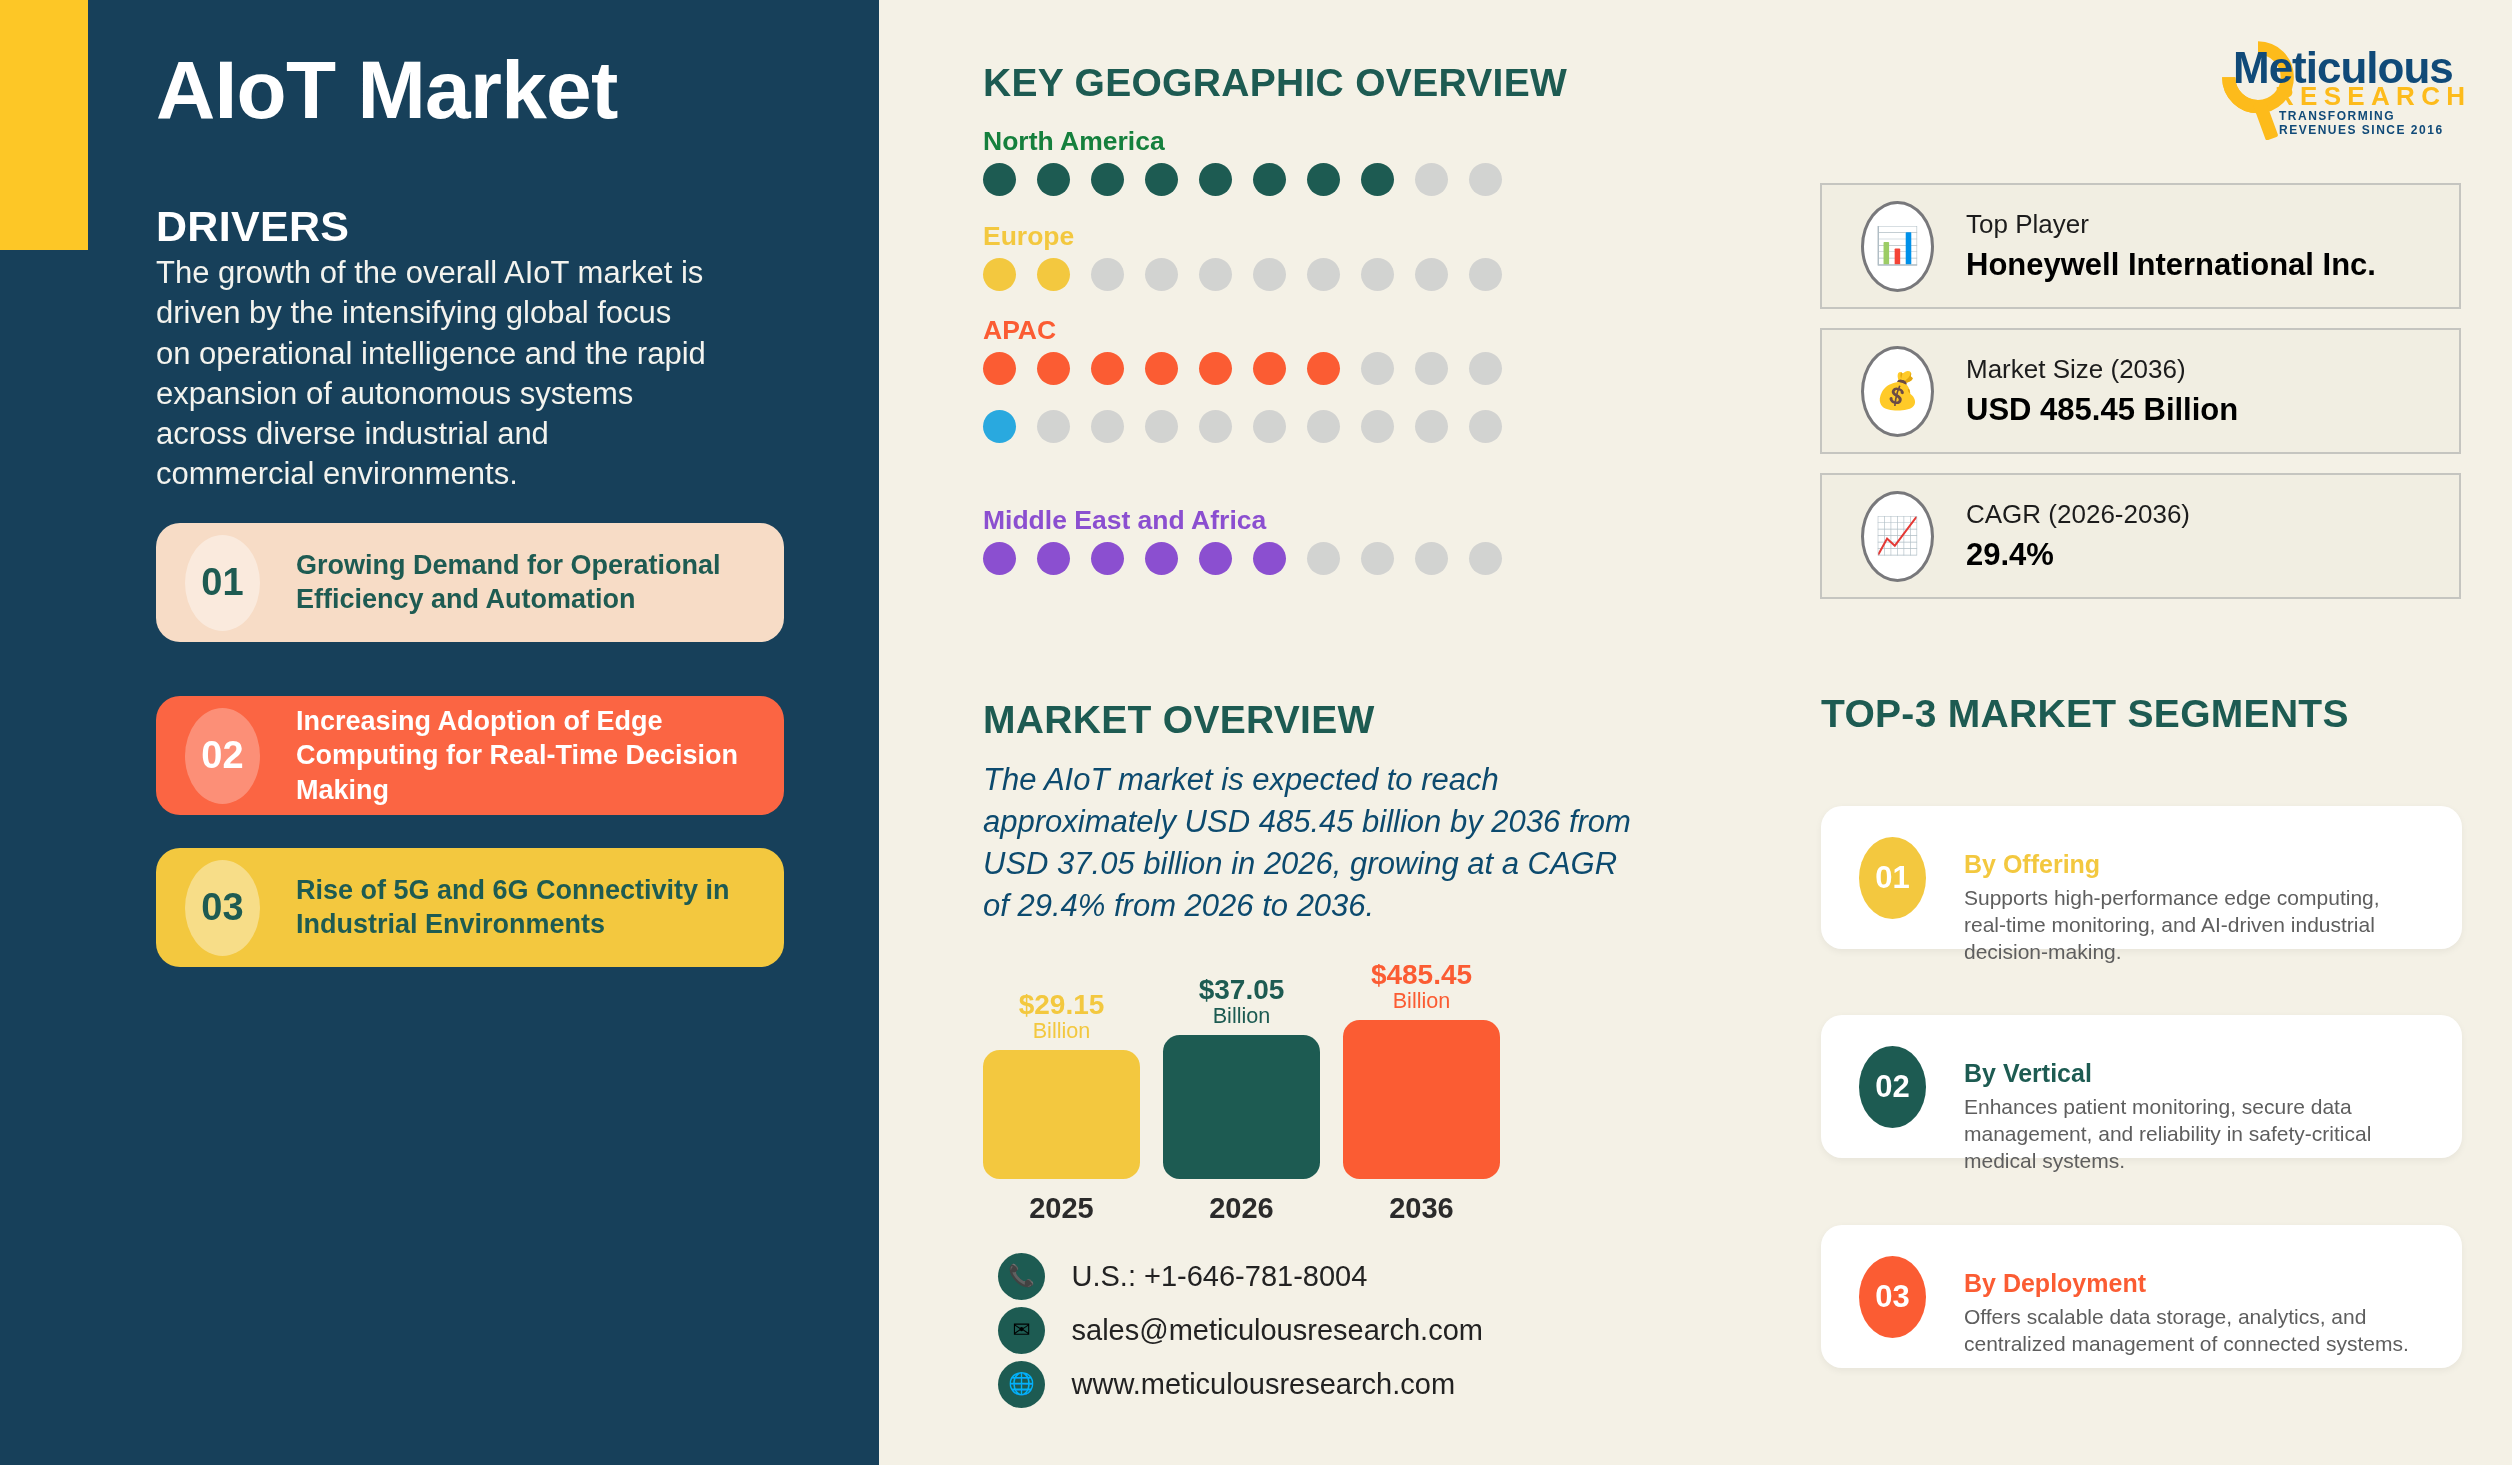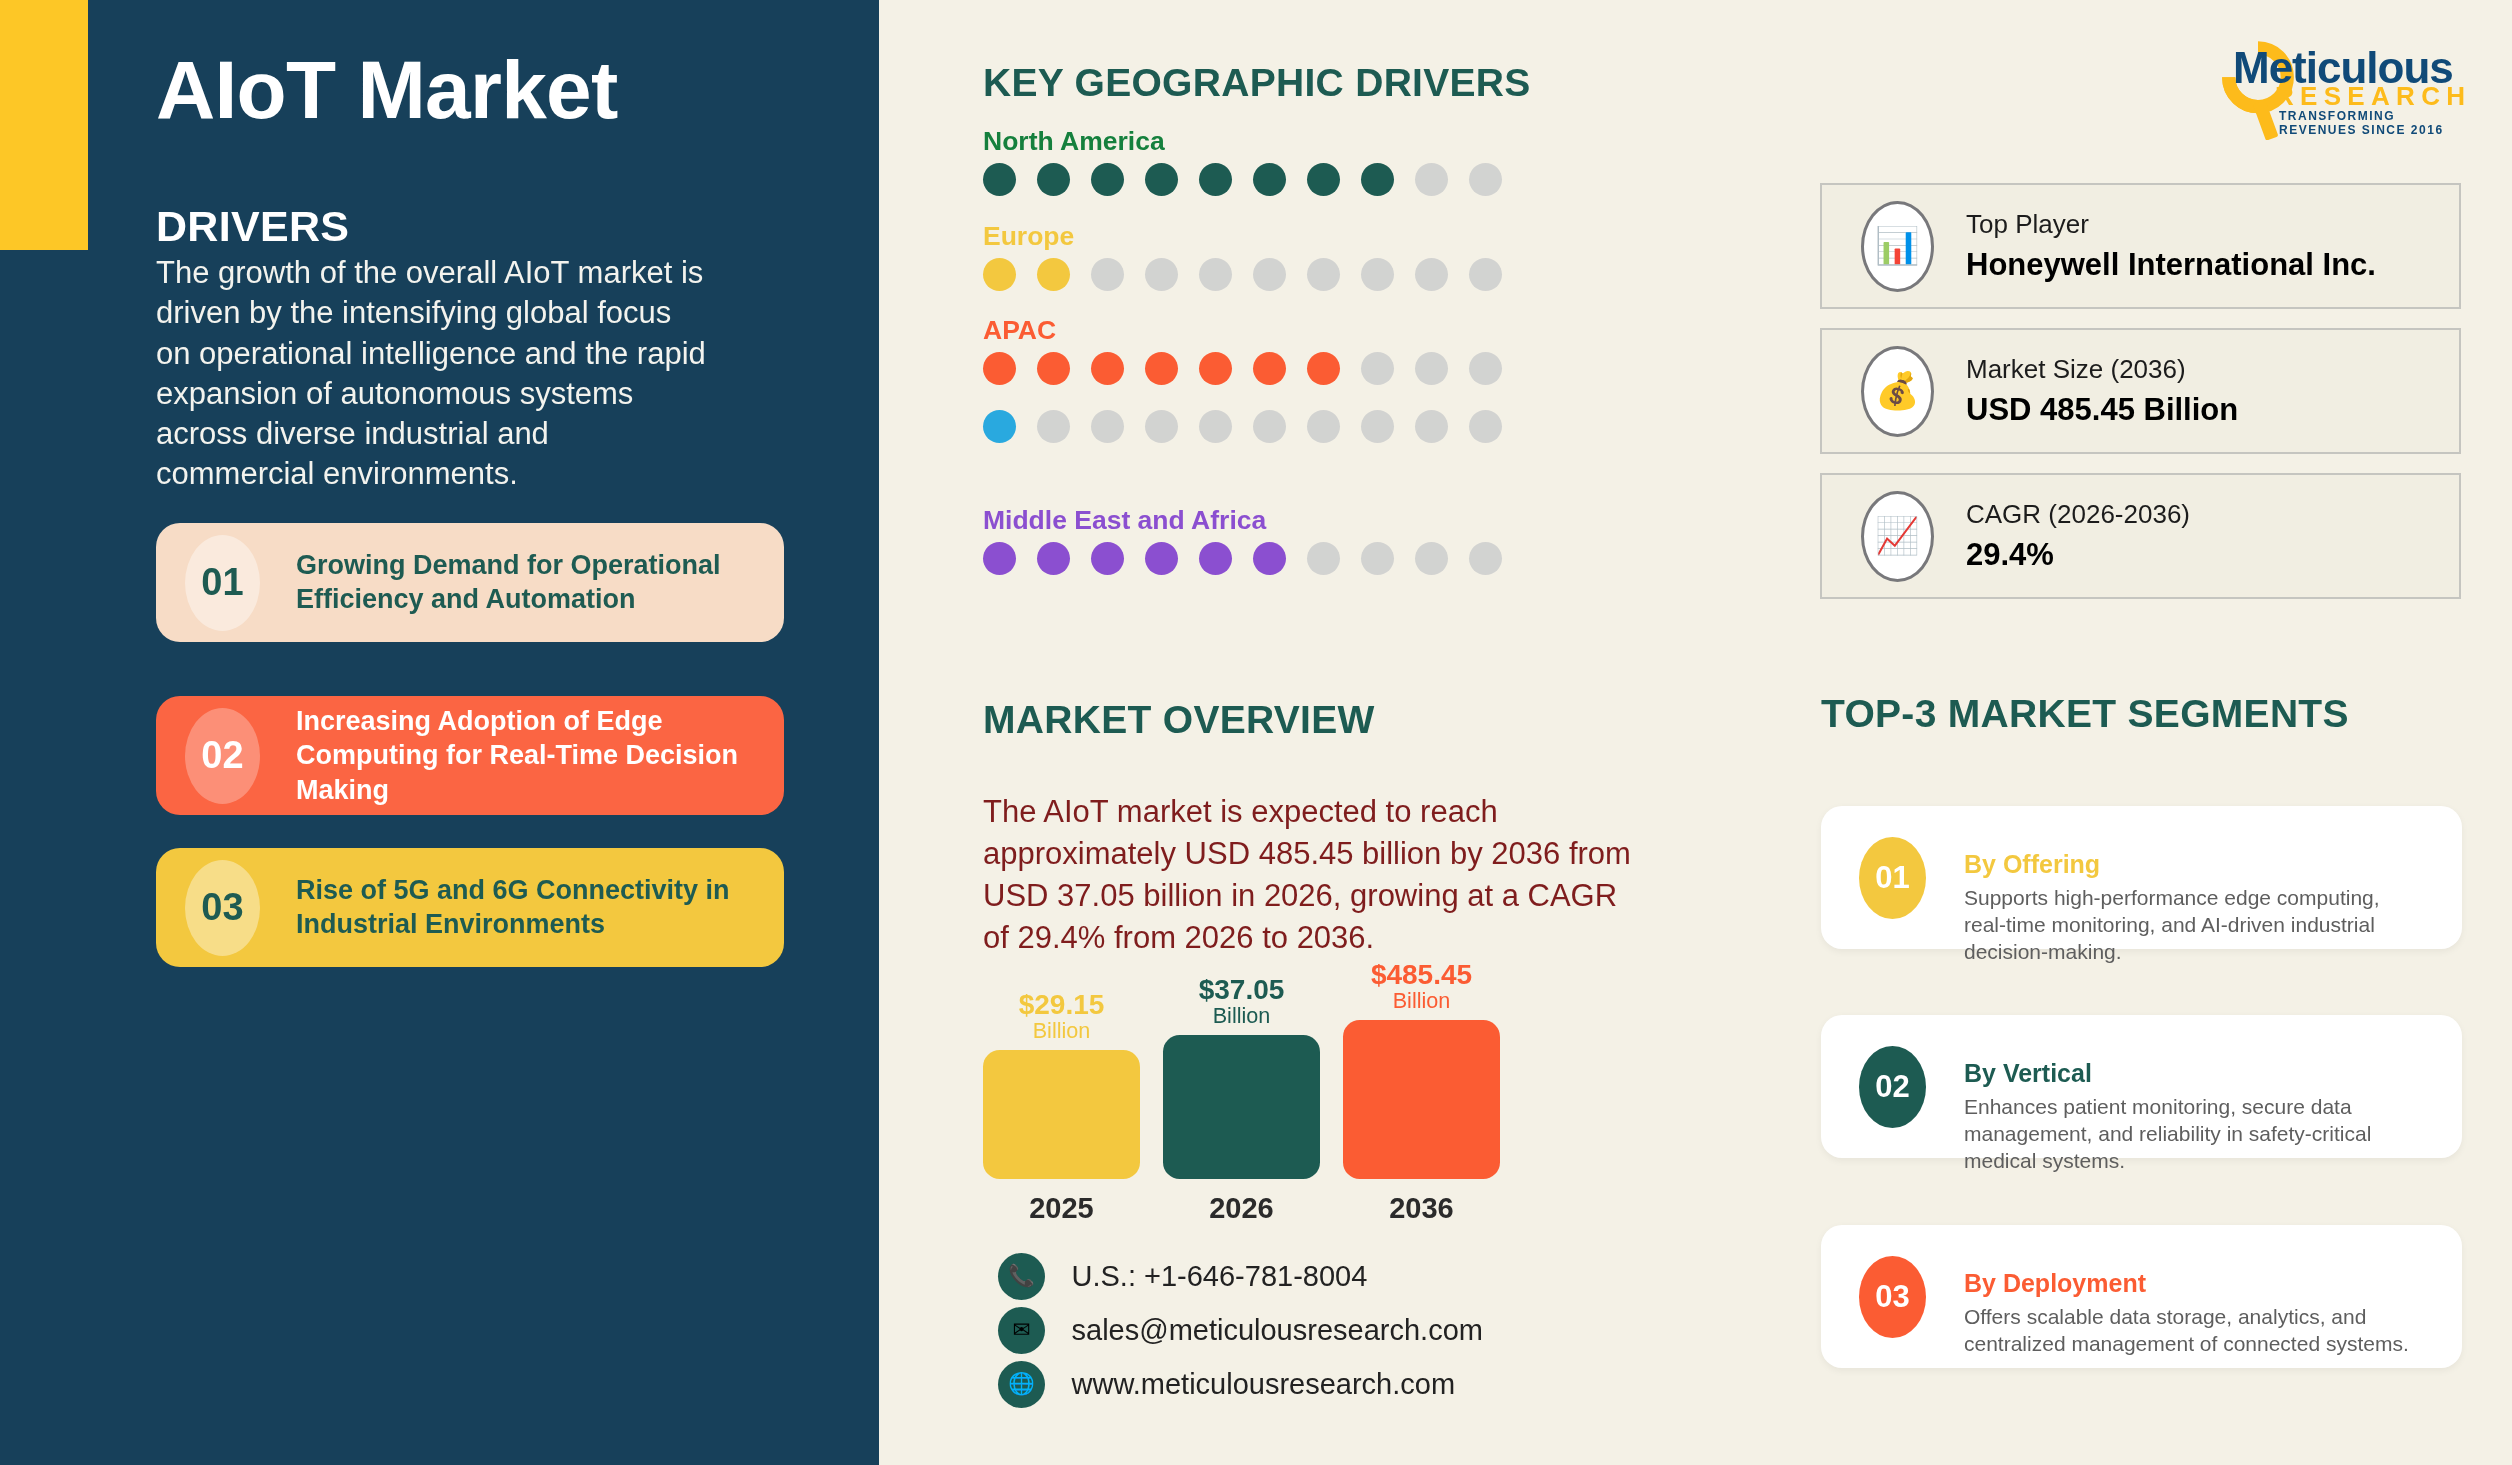--- a/index.html
+++ b/index.html
@@ -112,22 +112,22 @@
     background:#ffffff; border:3.5px solid #78787b;
     display:flex; align-items:center; justify-content:center;
     font-size:36px; line-height:1;
   }
   .info-text{ margin-left:32px; }
   .info-label{ font-size:26px; color:#1c1c1c; margin-bottom:6.3px; }
   .info-value{ font-size:31px; font-weight:bold; color:#000000; }
 
   
   .overview-body{
-    position:absolute; left:983px; top:791px; width:656px;
-    font-size:31px; line-height:1.35; color:#7f1d1d;
+    position:absolute; left:983px; top:759px; width:656px;
+    font-size:31px; line-height:1.35; color:#0c4a6e;font-style:italic;
   }
 
   
   .chart{ position:absolute; left:983px; top:956px; width:558px; height:293px; }
   .chart-col{ position:absolute; bottom:0; width:157px; }
   .bar{ border-radius:16.7px; width:157px; }
   .bar-val{ font-size:28px; font-weight:bold; text-align:center; line-height:1.05; }
   .bar-unit{ font-size:21.6px; font-weight:normal; text-align:center; line-height:1.1; }
   .bar-year{
     position:absolute; width:157px; text-align:center;
@@ -190,21 +190,21 @@
   <svg class="logo-glass" viewBox="0 0 152 152">
     <path d="M76 20 A42 42 0 1 1 34 62" fill="none" stroke="#fdbb1b" stroke-width="19" stroke-linecap="butt"></path>
     <path d="M34 62 A42 42 0 0 0 80 104" fill="none" stroke="#fdbb1b" stroke-width="19" stroke-linecap="butt"></path>
     <rect x="76" y="96" width="19" height="56" rx="3" fill="#fdbb1b" transform="rotate(-20 85 120)"></rect>
   </svg>
   <div class="logo-meticulous">Meticulous</div>
   <div class="logo-research">RESEARCH</div>
   <div class="logo-tag">TRANSFORMING  REVENUES  SINCE  2016</div>
 </div>
 
-<div class="sec-heading" id="h-geo">KEY GEOGRAPHIC DRIVERS</div>
+<div class="sec-heading" id="h-geo">KEY GEOGRAPHIC OVERVIEW</div>
 <div class="sec-heading" id="h-overview">MARKET OVERVIEW</div>
 <div class="sec-heading" id="h-segments">TOP-3 MARKET SEGMENTS</div>
 
 <div id="geo-container">
     <div class="geo-row" style="top: 126px;">
       <div class="geo-label" style="color: #15803d;">North America</div>
       <div class="geo-dots">
         <div class="dot" style="background: rgb(29, 91, 82);"></div>
         <div class="dot" style="background: rgb(29, 91, 82);"></div>
         <div class="dot" style="background: rgb(29, 91, 82);"></div>

